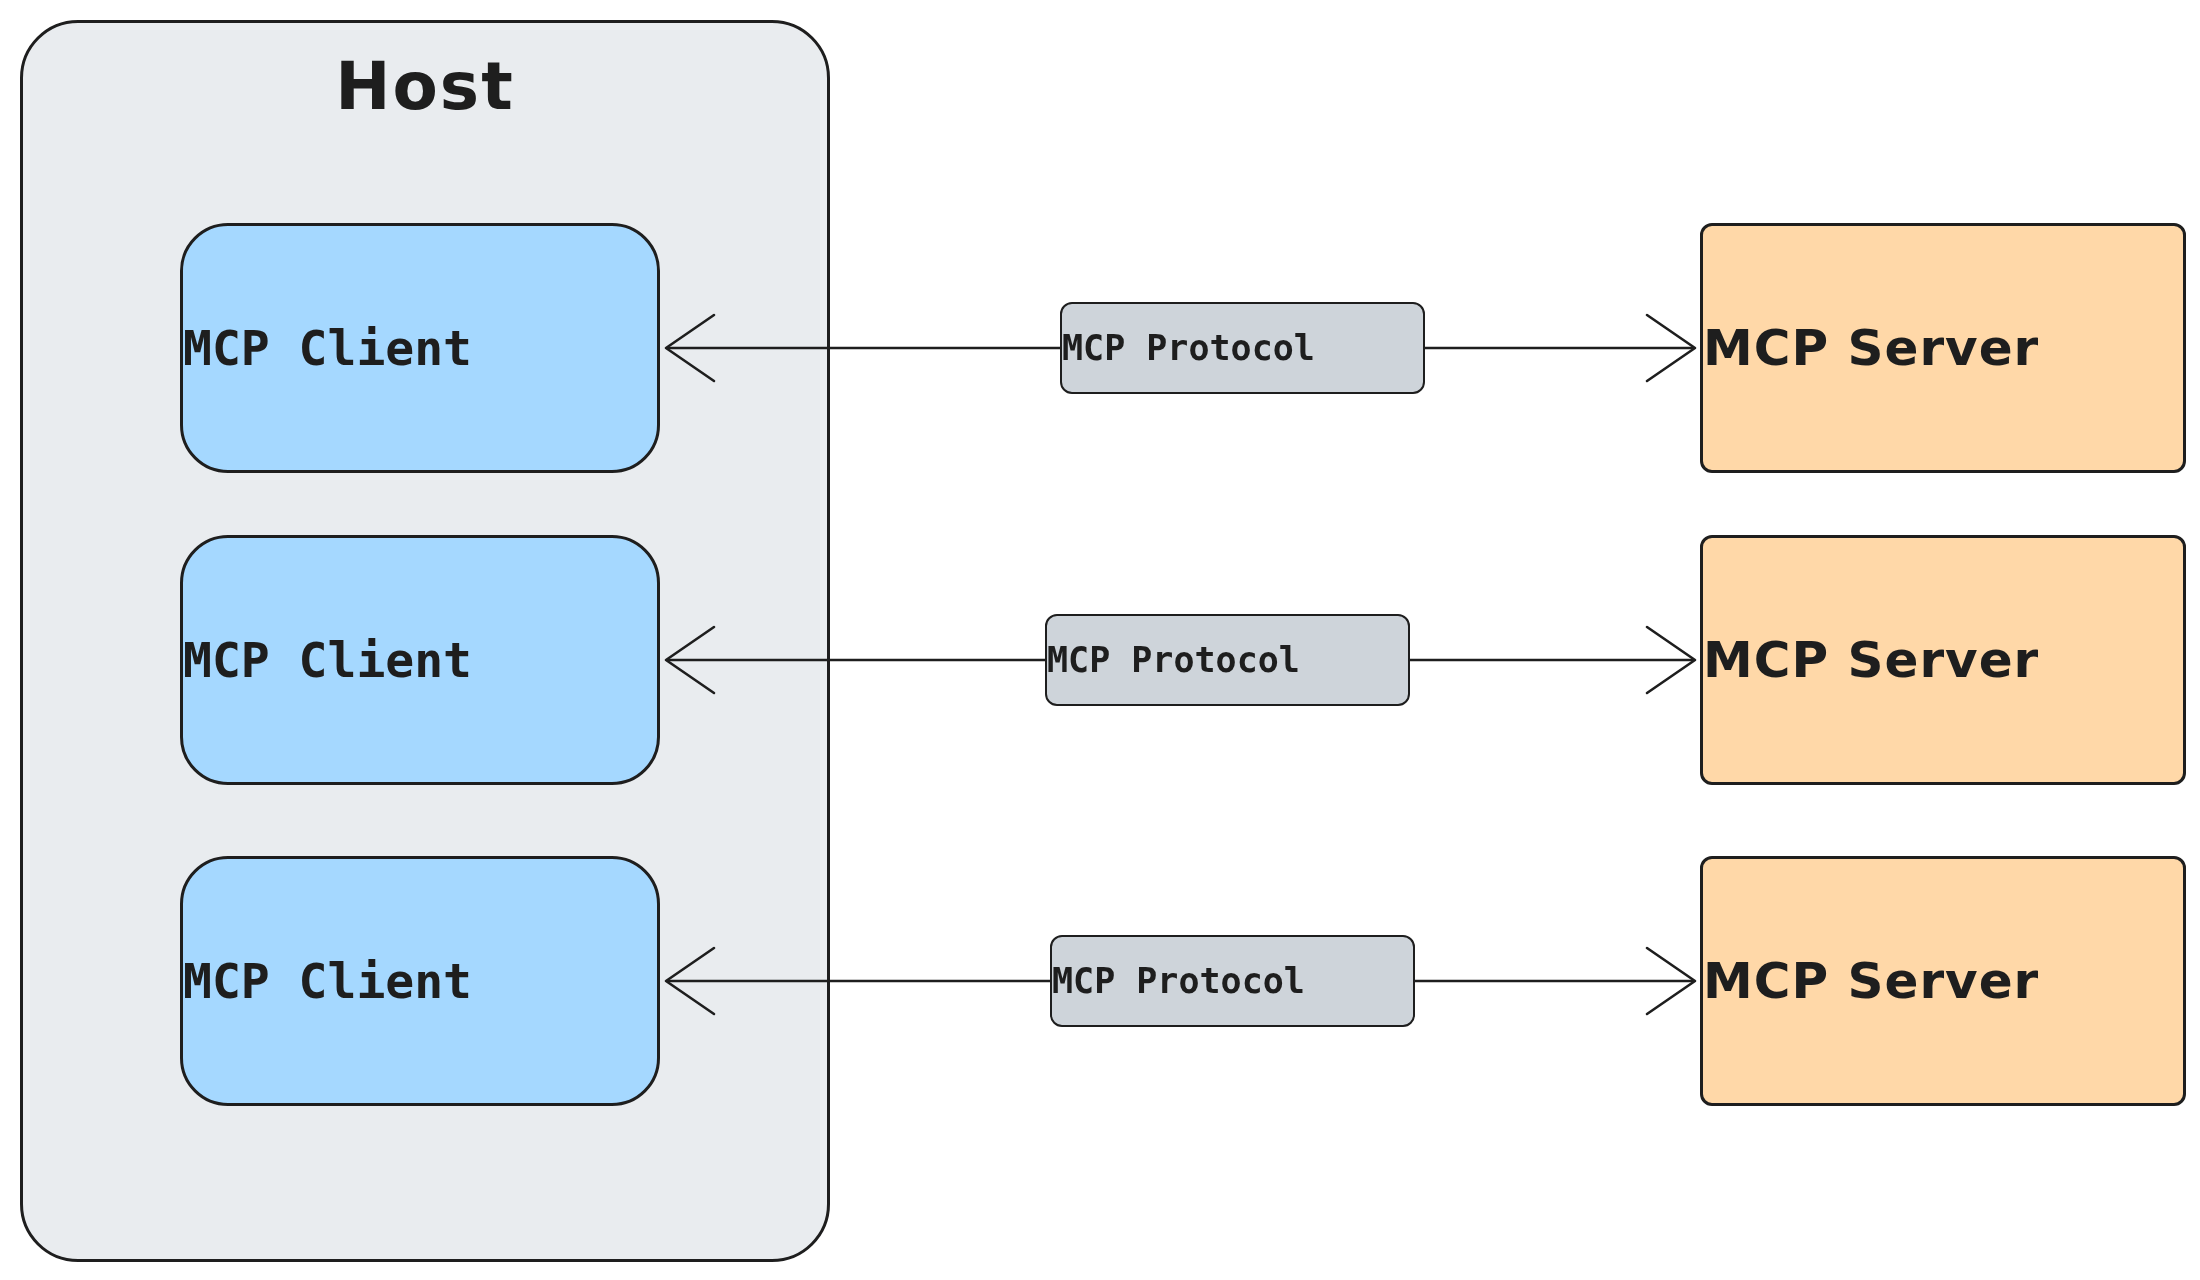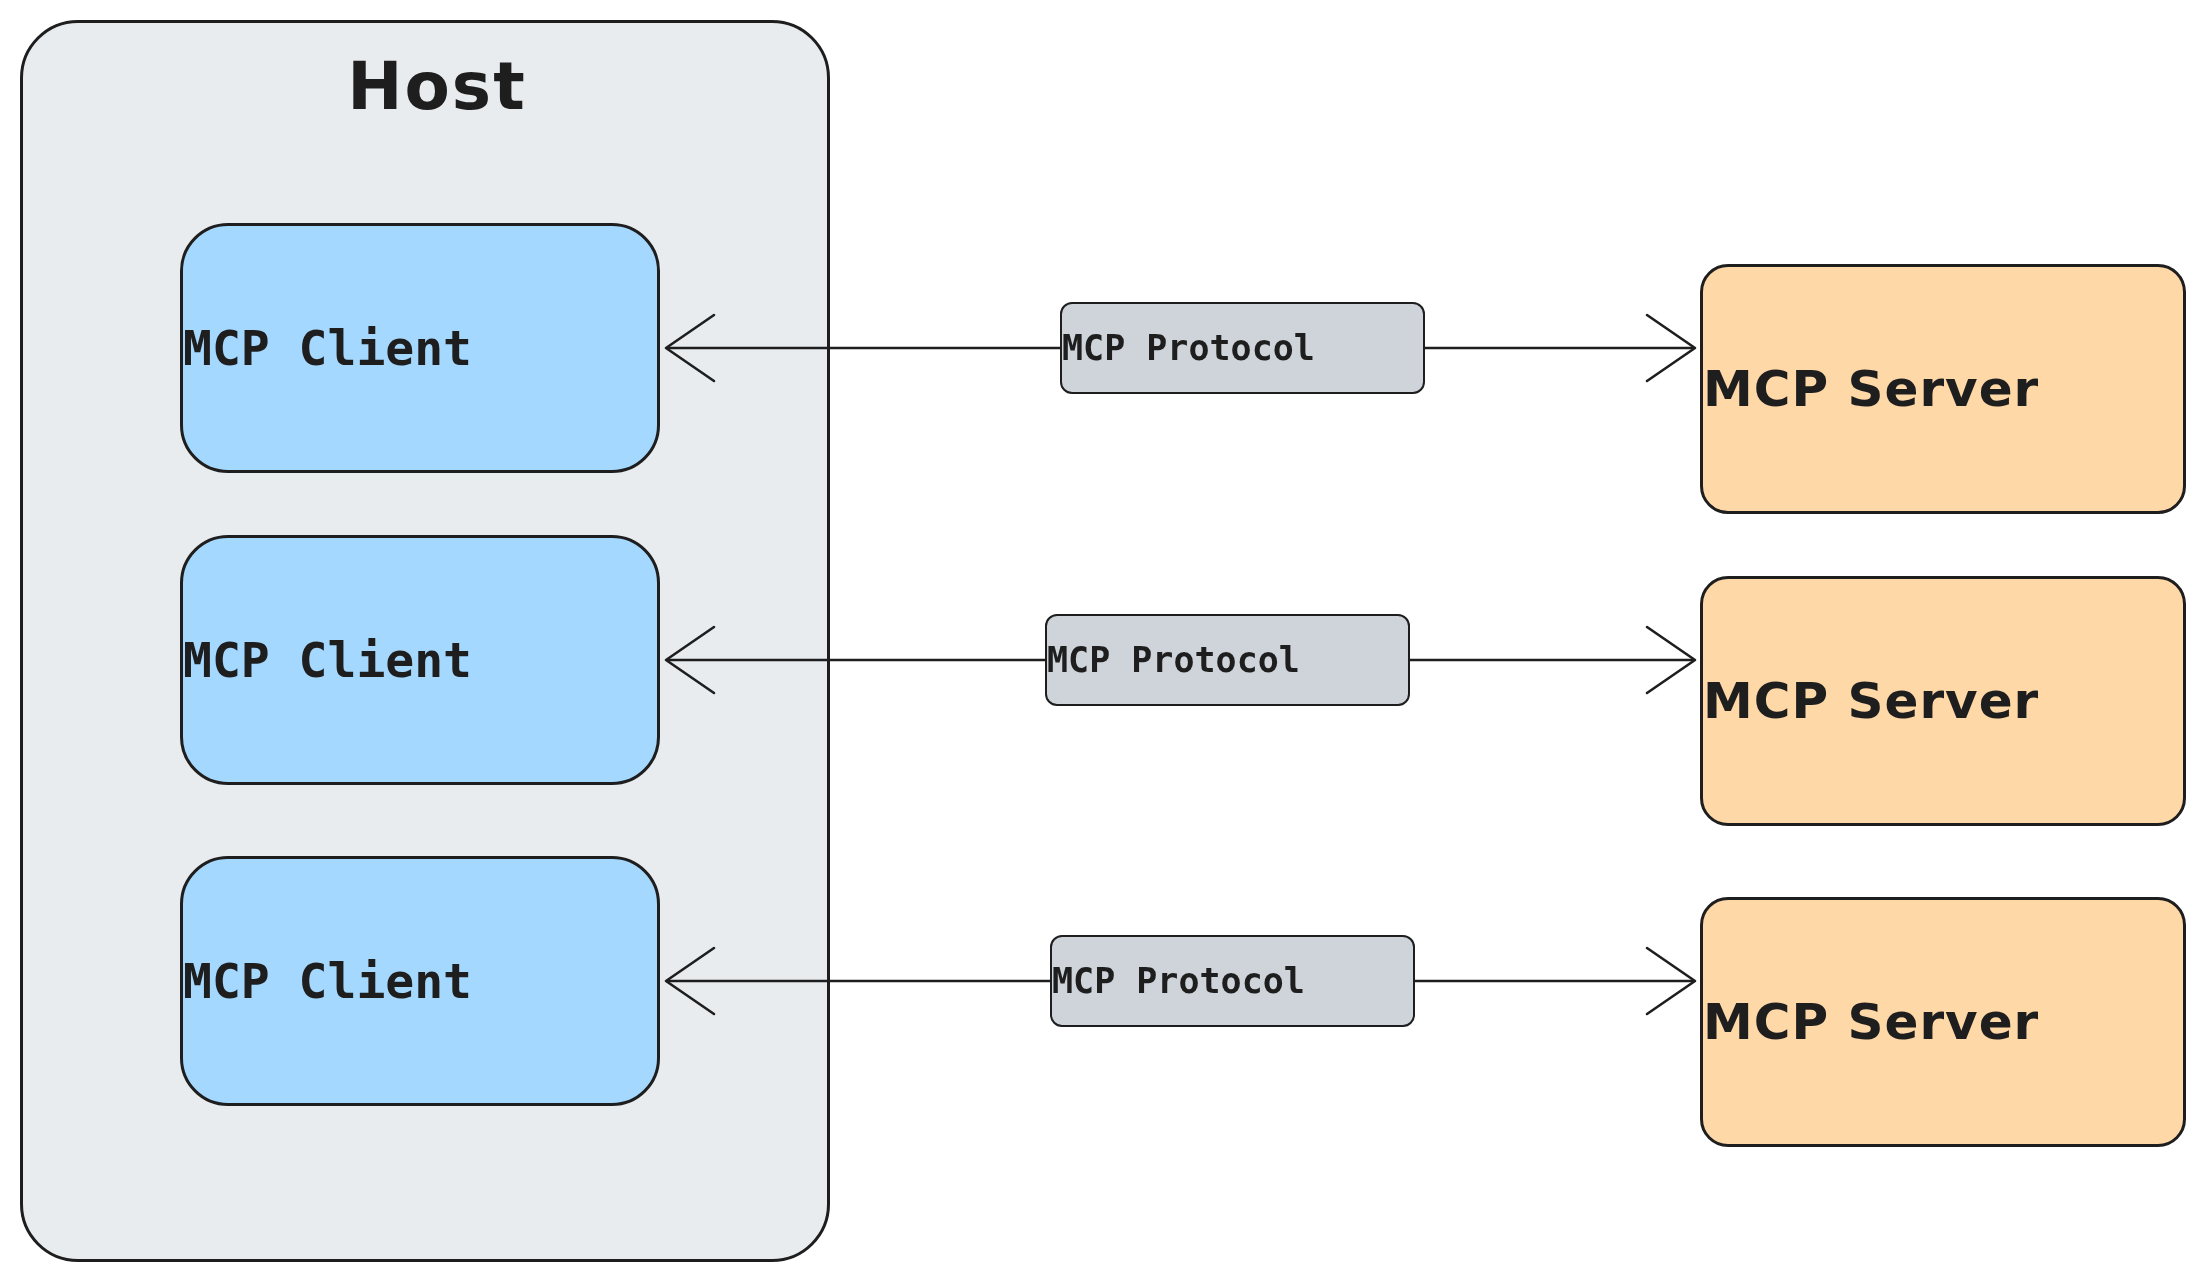--- a/index.html
+++ b/index.html
@@ -27,21 +27,21 @@
   .host {
     left: 20px;
     top: 20px;
     width: 810px;
     height: 1242px;
     border-radius: 58px;
     background: var(--host-fill, #e9ecef);
   }
   .host-title {
     position: absolute;
-    left: 32px;
+    left: 20px;
     top: 48px;
     width: 810px;
     text-align: center;
     font-size: 66px;
     font-weight: bold;
     letter-spacing: 2px;
     color: var(--stroke, #1e1e1e);
     font-family: "DejaVu Sans", sans-serif;
   }
   .client {
@@ -51,27 +51,26 @@
     border-radius: 48px;
     background: var(--client-fill, #a5d8ff);
     font-family: "DejaVu Sans Mono", monospace;
     font-weight: bold;
     font-size: 48px;
   }
   .server {
     left: 1700px;
     width: 486px;
     height: 250px;
-    border-radius: 28px;
+    border-radius: 12px;
     background: var(--server-fill, #ffd8a8);
     font-family: "DejaVu Sans", sans-serif;
     font-weight: bold;
     font-size: 50px;
     letter-spacing: 1px;
-    margin-top: 41px;
   }
   .protocol {
     width: 365px;
     height: 92px;
     border-width: 2.5px;
     border-radius: 12px;
     background: var(--protocol-fill, #ced4da);
     font-family: "DejaVu Sans Mono", monospace;
     font-weight: bold;
     font-size: 35px;

